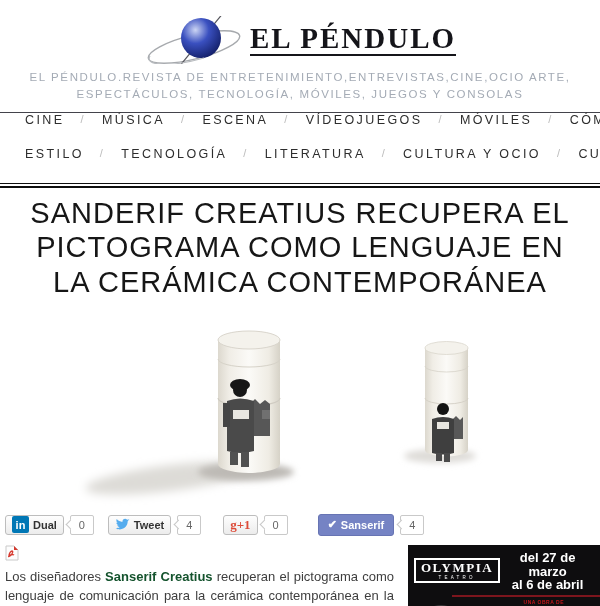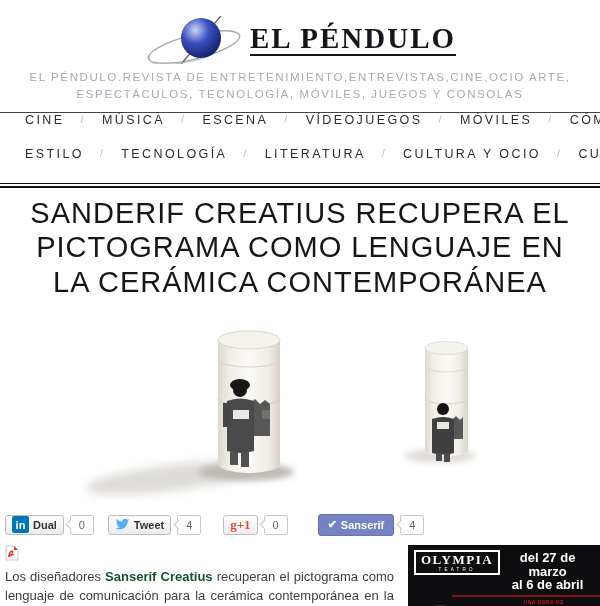--- a/index.html
+++ b/index.html
@@ -54,21 +54,21 @@
   
   .pdf-row{padding-left:5px;margin-top:8px;height:17px;}
   .pdf-icon{cursor:pointer;display:inline-block;}
   .body-wrap{width:402px;box-sizing:border-box;padding:6px 8px 0 5px;}
   .body-text{margin:0;font-size:13px;line-height:1.45;color:#3e3e3e;text-align:justify;}
   .body-text b{color:#14532d;}
 
   
   .ad{position:absolute;left:408px;top:545px;width:192px;height:110px;background:#0e0d0f;
       overflow:hidden;cursor:pointer;}
-  .ad-top{display:flex;align-items:flex-start;padding:5px 15px 0 6px;gap:10px;}
+  .ad-top{display:flex;align-items:center;padding:5px 15px 0 6px;gap:10px;}
   .olympia-box{border:2px solid #fff;padding:1px 5px 1px;text-align:center;flex:0 0 auto;}
   .olympia-brand{font-family:"Liberation Serif",serif;font-weight:bold;font-size:13px;
                  letter-spacing:1.5px;line-height:1.05;color:#fff;}
   .olympia-sub{font-size:4.5px;letter-spacing:3.2px;line-height:1.2;color:#fff;}
   .ad-dates{flex:1;text-align:center;color:#fff;font-weight:bold;font-size:13px;line-height:1.05;padding-top:1px;}
   .ad-dates span{display:block;}
   .ad-rule{height:2px;background:#7c151d;margin:3px 0 2px 44px;}
   .ad-body{position:relative;text-align:right;padding-right:10px;}
   .ad-credit{color:#c2151b;font-size:5px;font-weight:bold;letter-spacing:.5px;margin-right:26px;}
   .ad-author{color:#efefef;font-size:7.5px;font-weight:bold;letter-spacing:.6px;margin-right:8px;}

